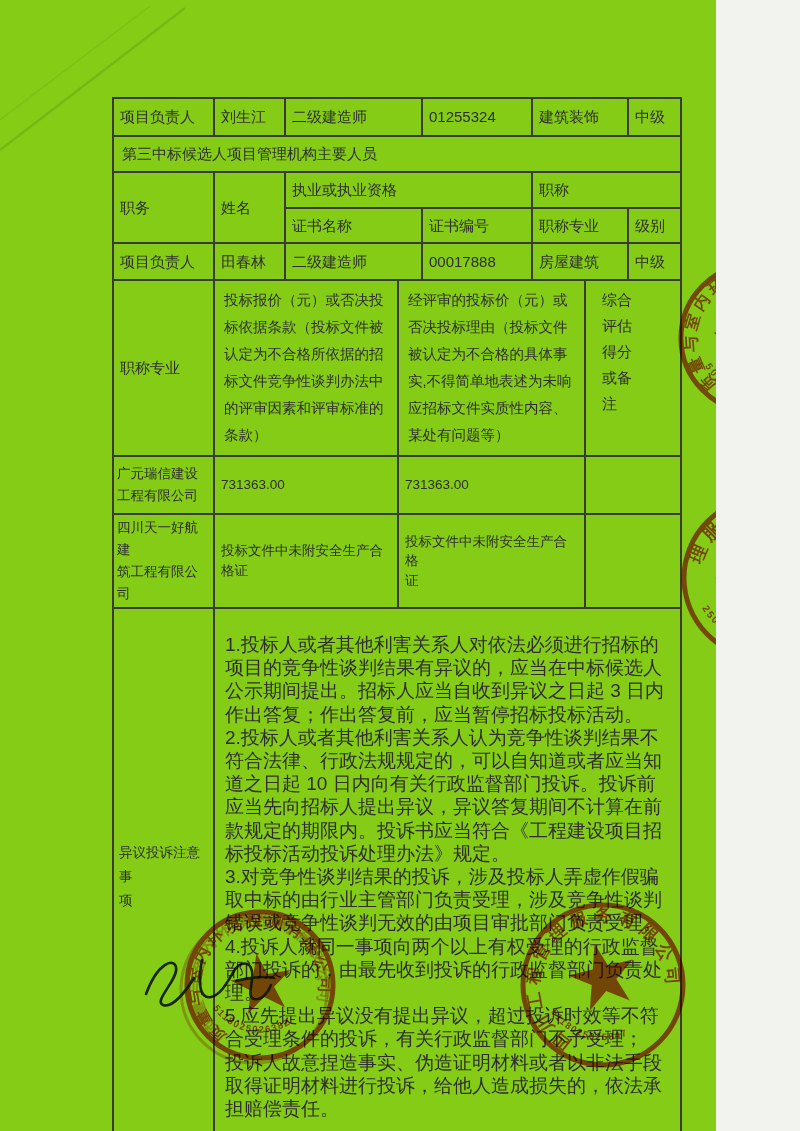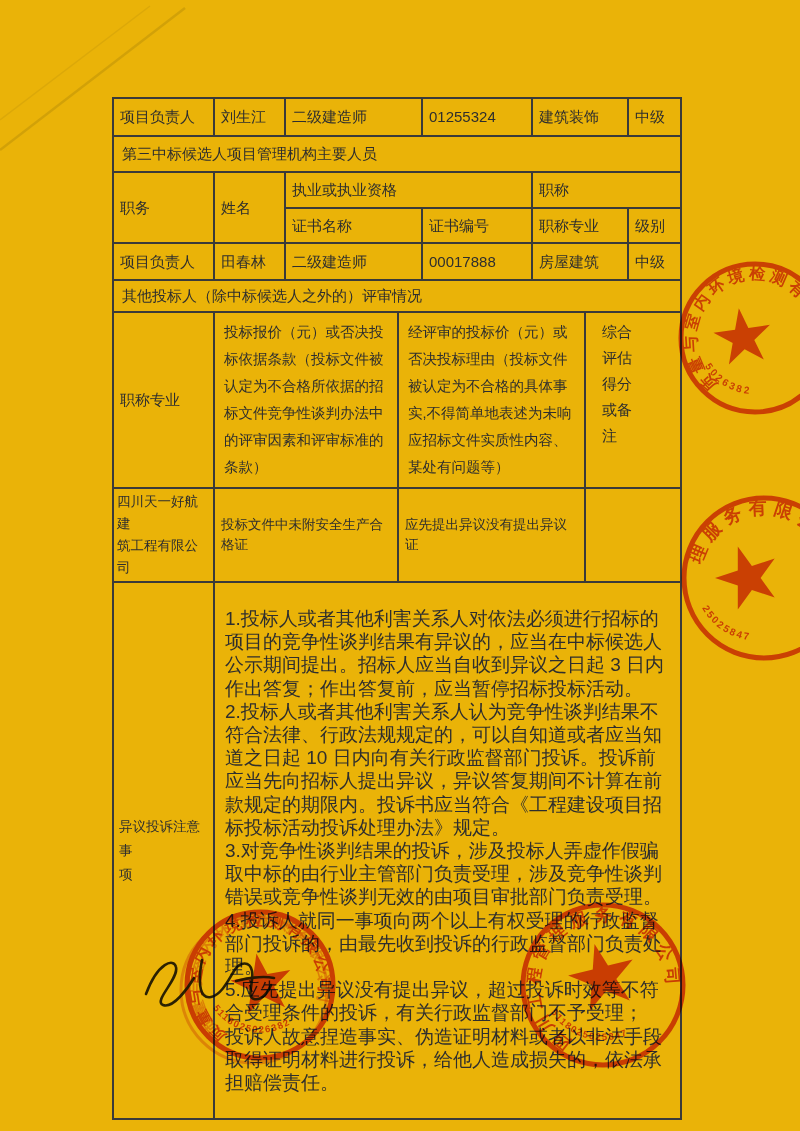--- a/index.html
+++ b/index.html
@@ -3,22 +3,22 @@
 <meta charset="utf-8">
 <style>
   html,body{margin:0;padding:0;}
   body{
     width:800px;height:1131px;
     background:#f2f2ef;
     font-family:"Liberation Sans", sans-serif;
     color:#333;
   }
   .page{
-    position:relative;width:800px;height:1131px;
-    background:#eab308;overflow:hidden;
+    position:relative;width:716px;height:1131px;
+    background:#84cc16;overflow:hidden;
   }
   .tablestack{position:absolute;left:112px;top:97px;width:568px;}
   table.t{border-collapse:collapse;table-layout:fixed;width:568px;}
   table.t + table.t{margin-top:-2px;}
   .t td{
     border:2px solid #3a3a3a;
     font-size:15px;color:#2e2e2e;
     padding:2px 6px;vertical-align:middle;
     white-space:pre-line;overflow:hidden;
     line-height:1.45;
@@ -88,38 +88,42 @@
       </table>
 
     <table class="t">
       <colgroup>
           <col style="width:101px">
           <col style="width:184px">
           <col style="width:187px">
           <col style="width:96px">
         </colgroup>
       <tbody>
-          <tr style="height:32px">
-        <td class="banner" colspan="4">其他投标人（除中标候选人之外的）评审情况</td>
-      </tr>
       <tr style="height:140px">
         <td>职称专业</td>
         <td class="longhead top">投标报价（元）或否决投标依据条款（投标文件被认定为不合格所依据的招标文件竞争性谈判办法中的评审因素和评审标准的条款）</td>
         <td class="longhead top">经评审的投标价（元）或否决投标理由（投标文件被认定为不合格的具体事实,不得简单地表述为未响应招标文件实质性内容、某处有问题等）</td>
         <td class="score">综合
 评估
 得分
 或备
 注</td>
       </tr>
+      <tr style="height:58px">
+        <td class="company">广元瑞信建设
+工程有限公司</td>
+        <td class="val">731363.00</td>
+        <td class="val">731363.00</td>
+        <td></td>
+      </tr>
       <tr style="height:57px">
         <td class="company">四川天一好航建
 筑工程有限公司</td>
         <td class="val">投标文件中未附安全生产合格证</td>
-        <td class="val">应先提出异议没有提出异议
+        <td class="val">投标文件中未附安全生产合格
 证</td>
         <td></td>
       </tr>
     </tbody>
       </table>
 
     <table class="t">
       <colgroup>
           <col style="width:101px">
           <col style="width:467px">

